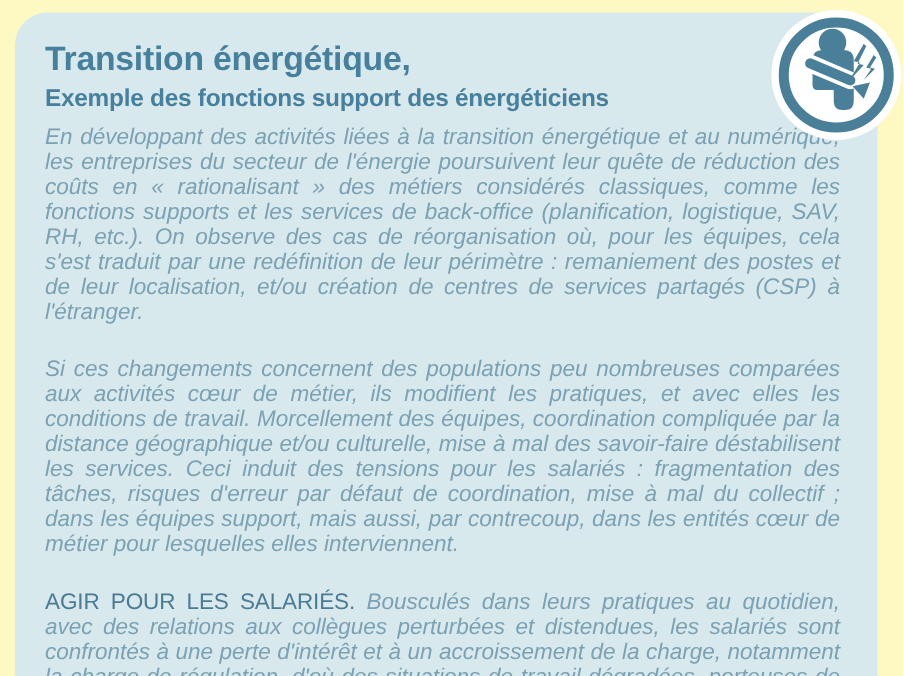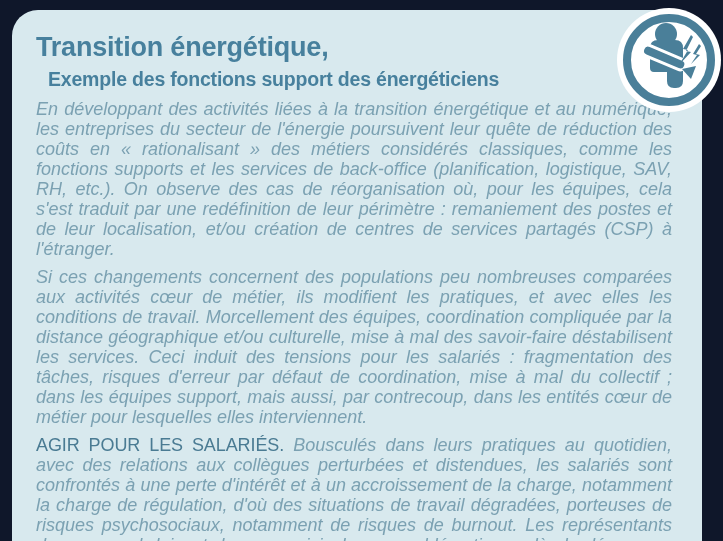--- a/index.html
+++ b/index.html
@@ -5,21 +5,21 @@
   html, body {
     margin: 0;
     padding: 0;
     background: #ffffff;
     font-family: "Liberation Sans", sans-serif;
   }
   .page {
     position: relative;
     width: 723px;
     height: 541px;
-    background: #0f172a;
+    background: #fef9c3;
     overflow: hidden;
   }
   .card {
     position: absolute;
     left: 12px;
     top: 10px;
     width: 690px;
     min-height: 508px;
     box-sizing: border-box;
     background: #d8e9ee;
@@ -30,36 +30,36 @@
     margin: 10px 0 0 0;
     font-size: 27px;
     line-height: 30px;
     font-weight: 700;
     letter-spacing: -0.2px;
     color: #47809d;
     max-width: 560px;
   }
   .title span { display: block; }
   .subtitle {
-    margin: 6px 0 0 12px;
+    margin: 6px 0 0 0;
     font-size: 19.5px;
     line-height: 22px;
     font-weight: 700;
     letter-spacing: -0.2px;
     color: #47809d;
   }
   .body-text {
     margin: 9px 0 0 0;
     font-size: 18px;
     line-height: 20px;
     font-style: italic;
     text-align: justify;
     color: #7ba1b2;
   }
-  .body-text + .body-text { margin-top: 8px; }
+  .body-text + .body-text { margin-top: 26px; }
   .lead {
     font-style: normal;
     font-weight: 400;
     color: #4a7b93;
     letter-spacing: -0.1px;
   }
   .badge {
     position: absolute;
     left: 617px;
     top: 8px;

